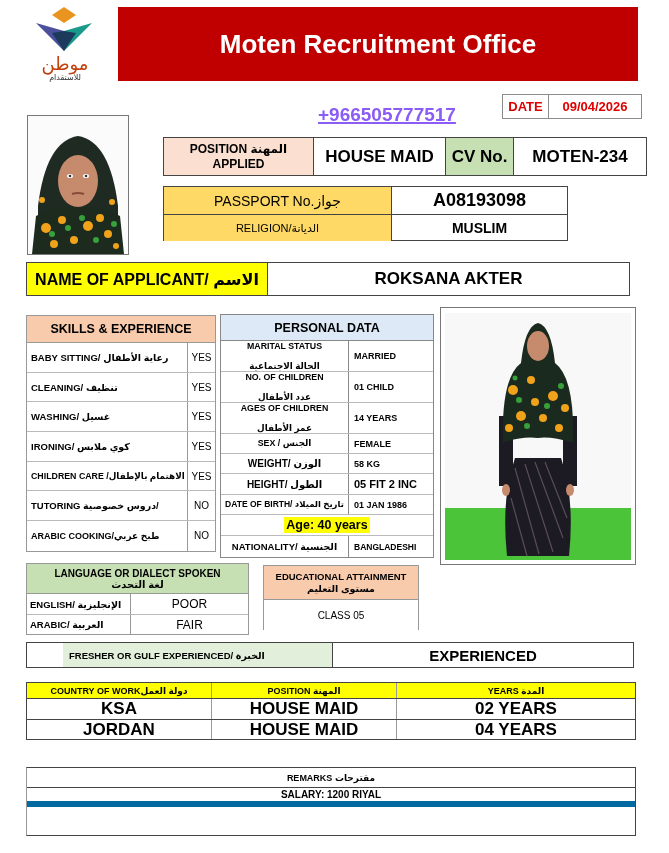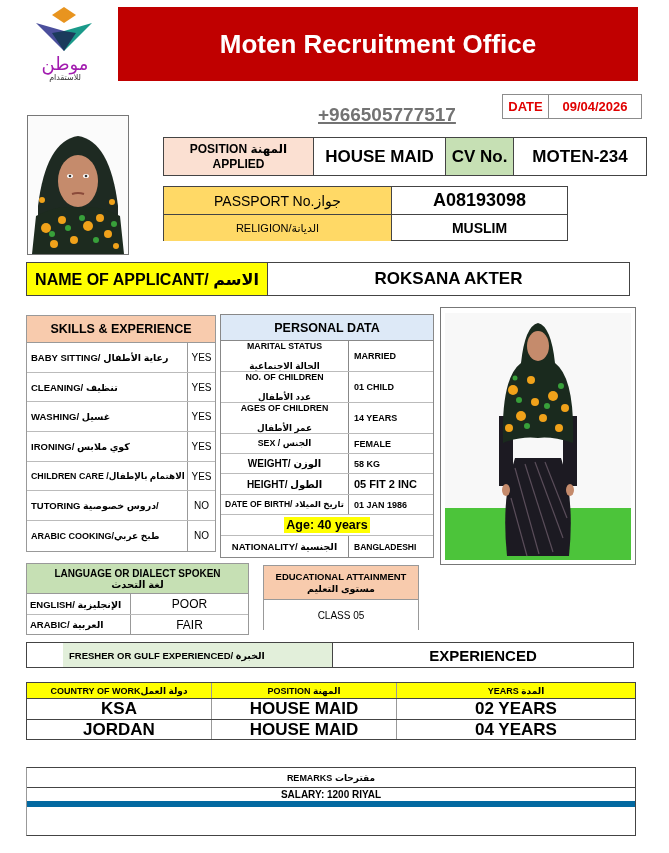--- a/index.html
+++ b/index.html
@@ -3,28 +3,28 @@
 <meta charset="utf-8">
 <style>
   * { box-sizing: border-box; margin: 0; padding: 0; }
   html, body { width: 669px; height: 853px; background: #ffffff; overflow: hidden; }
   body { position: relative; font-family: "Liberation Sans", "DejaVu Sans", sans-serif; color: #000; }
   .abs { position: absolute; }
   .center { display: flex; align-items: center; justify-content: center; text-align: center; }
 
   
   #logo { left: 30px; top: 5px; width: 80px; height: 80px; }
-  #logo .ar1 { position: absolute; left: 10px; top: 48px; width: 50px; text-align: center; font-size: 18px; color: #a21caf; font-family: "DejaVu Sans", sans-serif; }
+  #logo .ar1 { position: absolute; left: 10px; top: 48px; width: 50px; text-align: center; font-size: 18px; color: #c2410c; font-family: "DejaVu Sans", sans-serif; }
   #logo .ar2 { position: absolute; left: 6px; top: 68px; width: 58px; text-align: center; font-size: 8px; color: #333; font-family: "DejaVu Sans", sans-serif; }
 
   
   #banner { left: 118px; top: 7px; width: 520px; height: 74px; background: #c00000; color: #fff; font-size: 26px; font-weight: bold; }
 
   
-  #phone { left: 318px; top: 104px; font-size: 19px; font-weight: bold; color: #737373; text-decoration: underline; text-decoration-thickness: 2px; }
+  #phone { left: 318px; top: 104px; font-size: 19px; font-weight: bold; color: #8b5cf6; text-decoration: underline; text-decoration-thickness: 2px; }
 
   
   #date-box { left: 502px; top: 94px; width: 140px; height: 25px; border: 1px solid #8c8c8c; display: flex; }
   #date-box .lbl { width: 46px; border-right: 1px solid #8c8c8c; color: #e00000; font-weight: bold; font-size: 13px; }
   #date-box .val { flex: 1; color: #e00000; font-weight: bold; font-size: 13px; }
 
   
   #photo-small { left: 27px; top: 115px; width: 102px; height: 140px; border: 1px solid #777; background: #fff; overflow: hidden; }
   #photo-large { left: 440px; top: 307px; width: 196px; height: 258px; border: 1px solid #777; background: #fff; overflow: hidden; }
 

